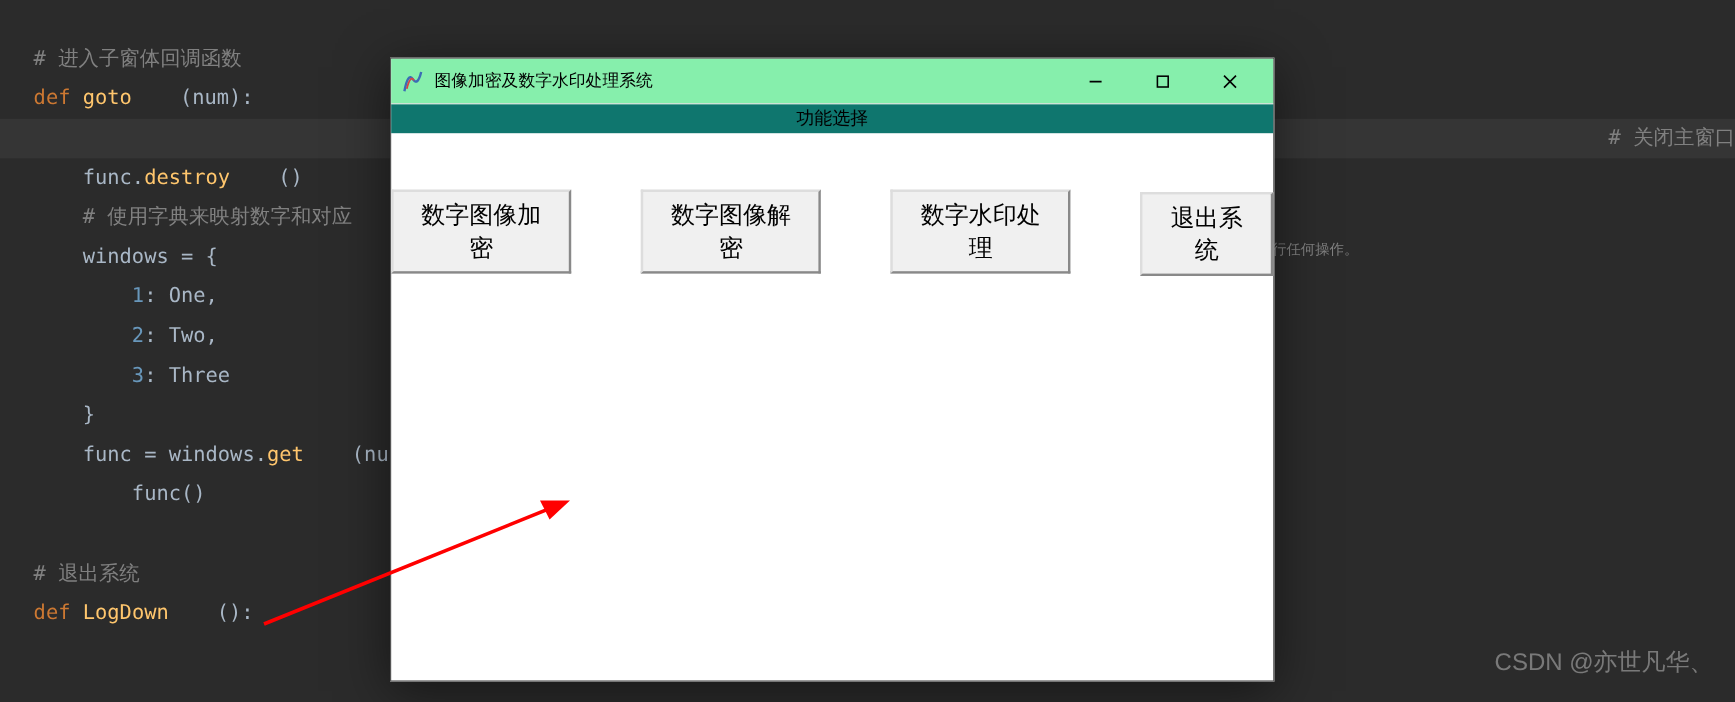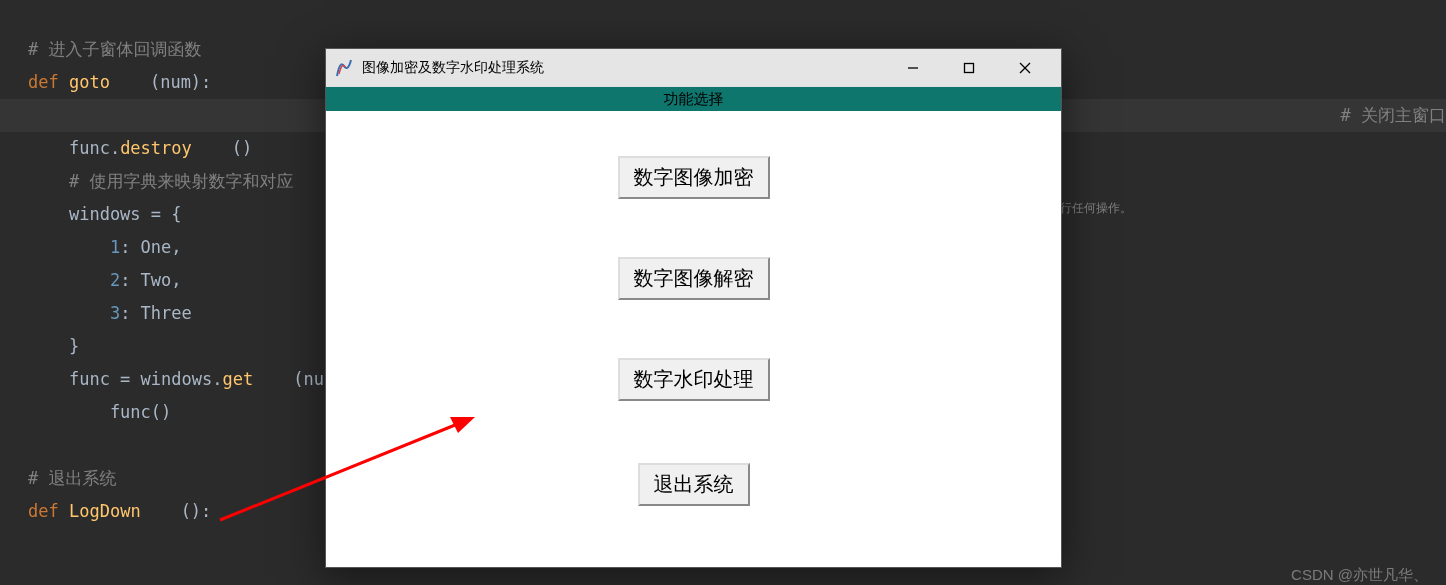--- a/index.html
+++ b/index.html
@@ -47,21 +47,21 @@
       left: 325px;
       top: 48px;
       width: 737px;
       height: 520px;
       background: #ffffff;
       border: 1px solid #555;
       box-shadow: 0 8px 40px rgba(0,0,0,0.5);
     }
     .titlebar {
       height: 38px;
-      background: #e5e5e5;
+      background: #86efac;
       display: flex;
       align-items: center;
       padding: 0 8px;
       border-bottom: 1px solid #e0e0e0;
     }
     .tk-icon {
       width: 20px;
       height: 20px;
       margin-right: 8px;
     }
@@ -92,21 +92,20 @@
       height: 24px;
       background: #0f766e;
       color: #000;
       text-align: center;
       font-family: SimSun, sans-serif;
       font-size: 15px;
       line-height: 24px;
     }
     .tk-body {
       display: flex;
-      flex-direction: column;
       align-items: center;
       padding-top: 45px;
       gap: 58px;
     }
     .tk-btn {
       font-family: SimSun, sans-serif;
       font-size: 20px;
       padding: 6px 14px;
       background: #f0f0f0;
       border: 2px outset #ddd;
@@ -121,24 +120,24 @@
       left: 200px;
       top: 405px;
       width: 300px;
       height: 130px;
       pointer-events: none;
     }
     
     .watermark {
       position: absolute;
       right: 18px;
-      bottom: 0;
+      bottom: 20px;
       color: rgba(200,200,200,0.5);
       font-family: "Microsoft YaHei", sans-serif;
-      font-size: 15px;
+      font-size: 20px;
     }
     .partial-text {
       position: absolute;
       left: 1060px;
       top: 200px;
       color: #808080;
       font-size: 12px;
       font-family: Consolas, Monaco, monospace;
     }
   </style>

